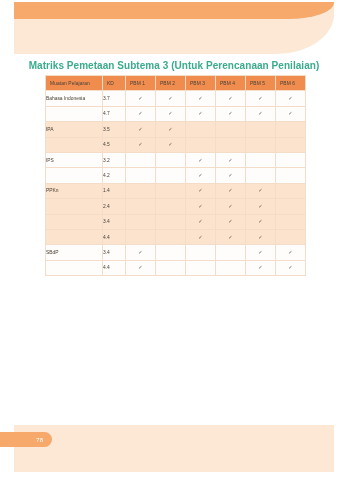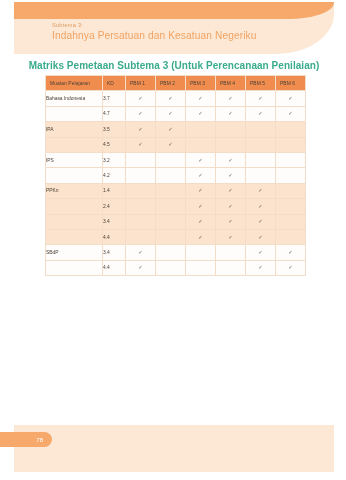--- a/index.html
+++ b/index.html
@@ -176,24 +176,20 @@
   }
 </style>
 </head>
 <body>
 
 <div class="page">
 
   <div class="banner">
     <div class="banner-pale"></div>
     <div class="banner-strong"></div>
-    <div class="banner-text">
-      <div class="subtema-eyebrow">Subtema 3:</div>
-      <div class="subtema-title">Indahnya Persatuan dan Kesatuan Negeriku</div>
-    </div>
   </div>
 
   <div class="matrix-title">Matriks Pemetaan Subtema 3 (Untuk Perencanaan Penilaian)</div>
 
   <div class="matrix-wrap">
     <table class="matrix">
       <colgroup>
         <col style="width:57px">
         <col style="width:23px">
         <col style="width:30px">

